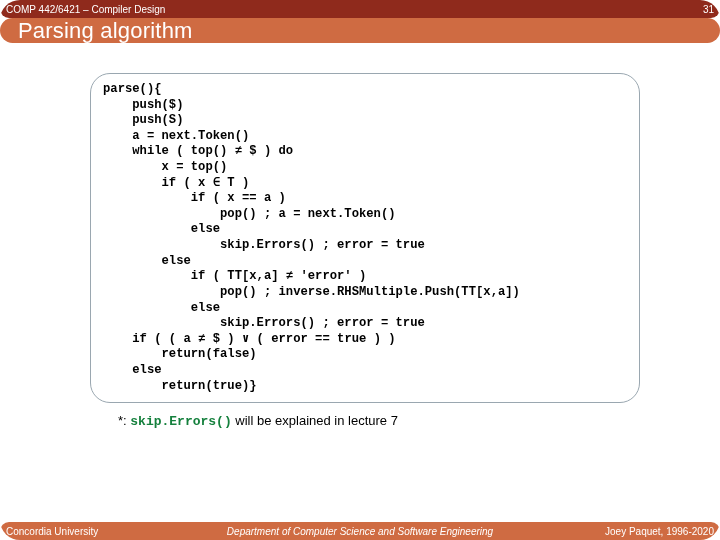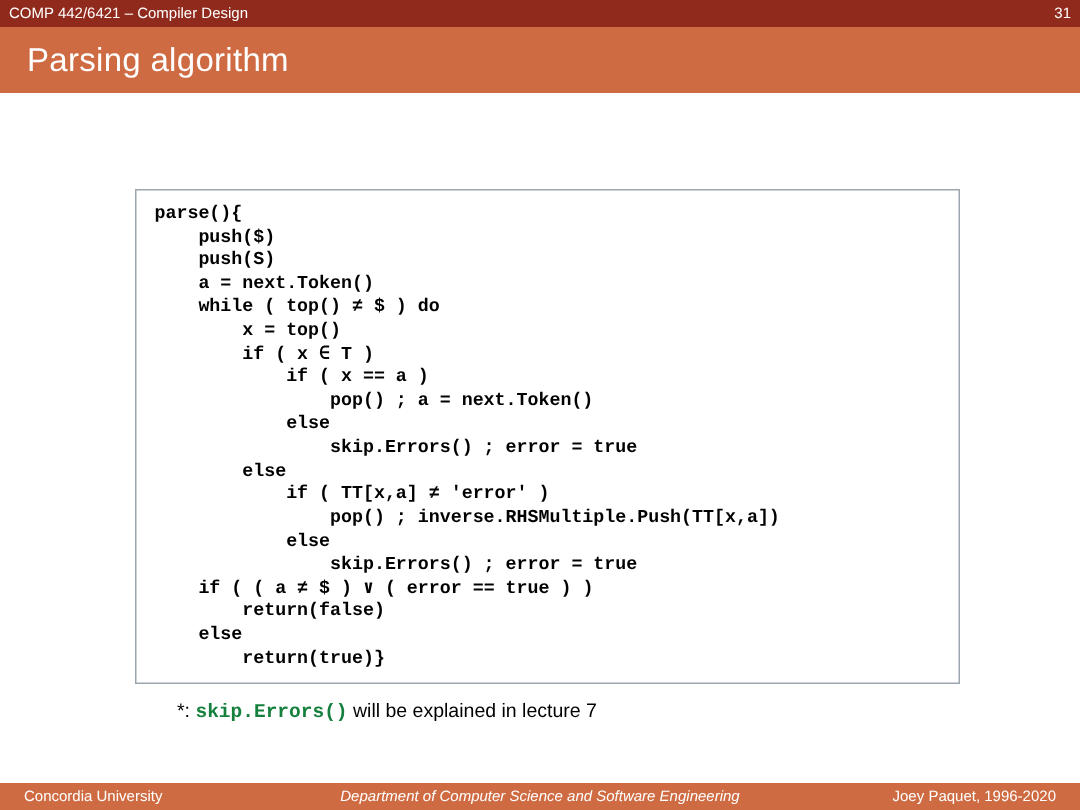--- a/index.html
+++ b/index.html
@@ -1,25 +1,25 @@
 <!DOCTYPE html>
 <html><head>
 <meta charset="utf-8">
 <style>
-  * { margin: 0; padding: 0; box-sizing: border-box; }
+  * { margin: 0; padding: 0; box-sizing: border-box; border-radius: 20px; }
   html, body { width: 720px; height: 540px; font-family: Arial, sans-serif; background: #fff; overflow: hidden; }
   .slide { width: 720px; height: 540px; position: relative; display: flex; flex-direction: column; }
   .topbar { height: 18px; background: #8f2a1c; color: #fff; font-size: 10px; display: flex; align-items: center; justify-content: space-between; padding: 0 6px; }
-  .titlebar { height: 44px; background: #cf6b42; color: #fff; display: flex; align-items: center; padding-left: 18px; font-size: 22px; font-weight: 300; letter-spacing: 0.2px; }
+  .titlebar { height: 25px; background: #cf6b42; color: #fff; display: flex; align-items: center; padding-left: 18px; font-size: 22px; font-weight: 300; letter-spacing: 0.2px; }
   .body { flex: 1; position: relative; padding: 30px 80px 0 90px; }
-  .codebox { border: 1px solid #9aa7b0; padding: 8px 12px 8px 12px; background: #fff; margin-top: 34px; }
+  .codebox { border: 1px solid #9aa7b0; padding: 8px 12px 8px 12px; background: #fff; }
   .codebox pre { font-family: "Courier New", monospace; font-size: 12.2px; font-weight: bold; line-height: 1.28; color: #000; white-space: pre; }
   .note { margin-top: 10px; margin-left: 28px; font-size: 13px; color: #000; }
   .note .fn { font-family: "Courier New", monospace; font-weight: bold; color: #15803d; }
-  .bottombar { height: 18px; background: #cf6b42; color: #fff; font-size: 10px; display: flex; align-items: center; justify-content: space-between; padding: 0 16px; position: absolute; bottom: 0; left: 0; right: 0; }
+  .bottombar { height: 18px; background: #cf6b42; color: #fff; font-size: 10px; display: flex; align-items: center; justify-content: space-between; padding: 0 6px; position: absolute; bottom: 0; left: 0; right: 0; }
   .bottombar .center { position: absolute; left: 0; right: 0; text-align: center; font-style: italic; }
   .bottombar .left, .bottombar .right { position: relative; z-index: 1; }
 </style>
 </head>
 <body>
 
 <div class="slide">
 
   <div class="topbar">
     <span>COMP 442/6421 – Compiler Design</span>

